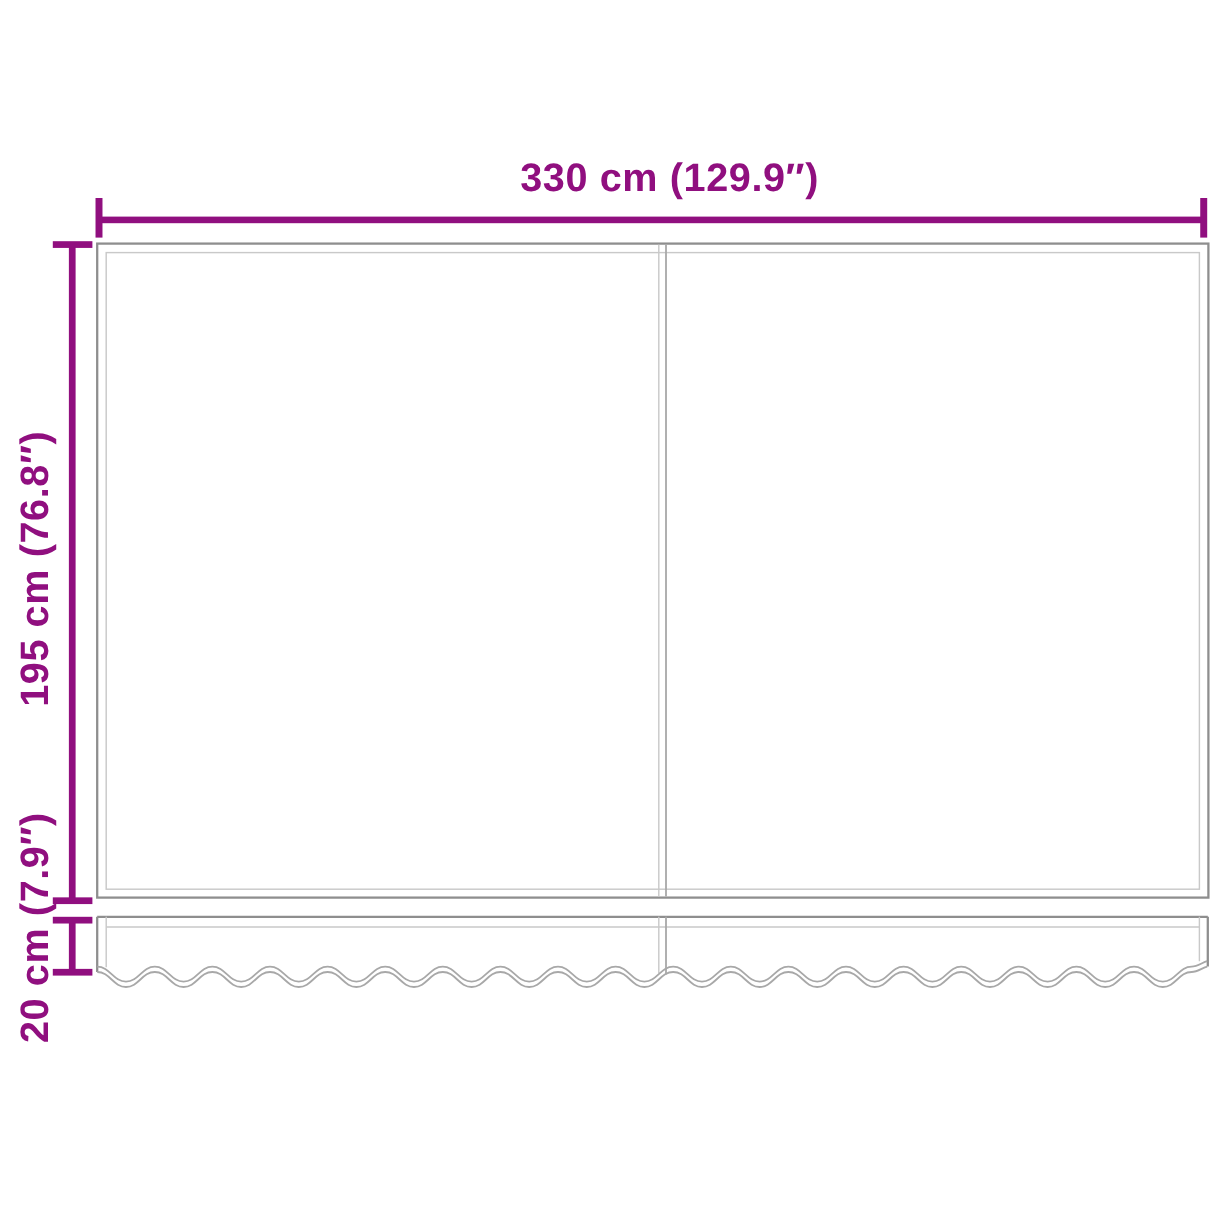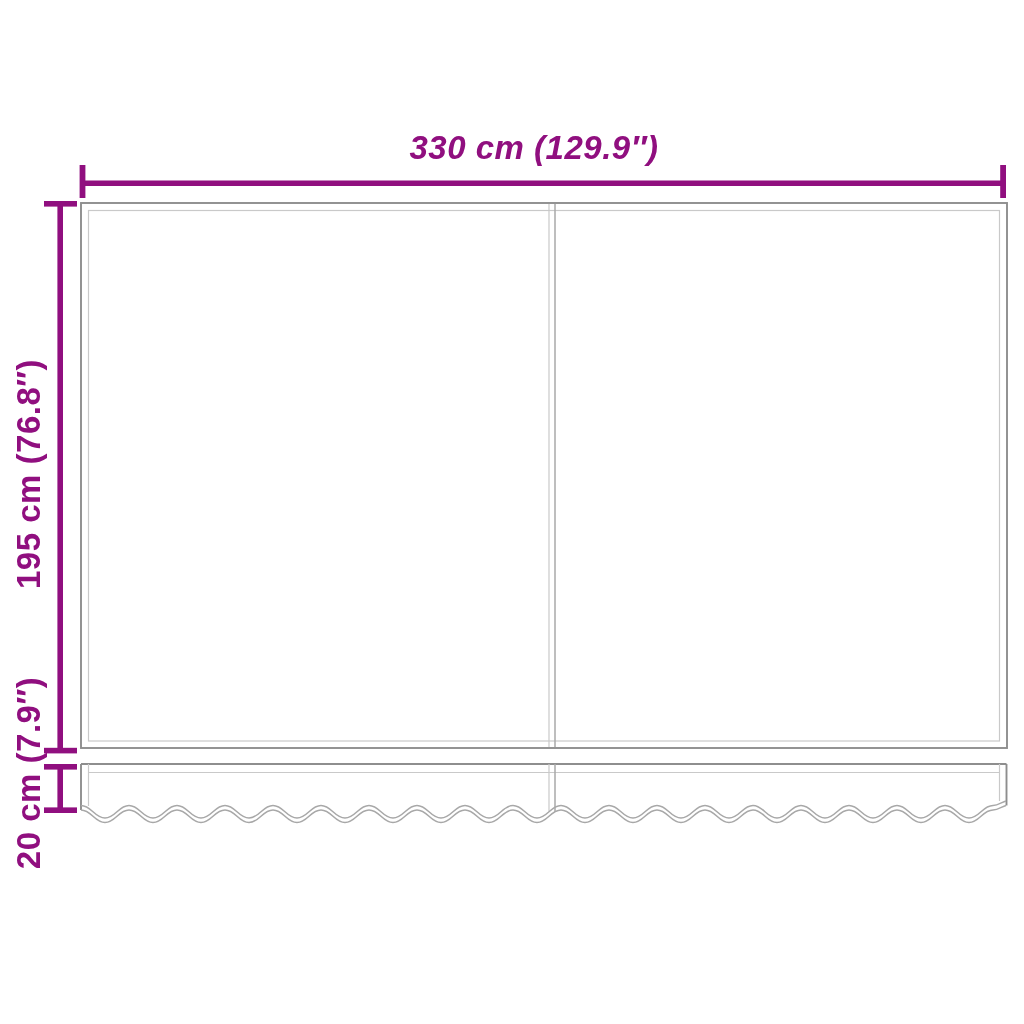--- a/index.html
+++ b/index.html
@@ -30,24 +30,23 @@
   .dim-shape { fill: var(--accent, #900f7f); stroke: none; }
   .dim-label {
     position: absolute;
     color: var(--accent, #900f7f);
     font-size: 33px;
     font-weight: 700;
     white-space: nowrap;
     letter-spacing: 0.5px;
   }
   .dim-label.horizontal {
-    left: 534px;
+    left: 558px;
     top: 148px;
     transform: translate(-50%, -50%);
-    font-style: italic;
   }
   .dim-label.vertical-main {
     left: 29px;
     top: 474px;
     transform: translate(-50%, -50%) rotate(-90deg);
   }
   .dim-label.vertical-valance {
     left: 29px;
     top: 773px;
     transform: translate(-50%, -50%) rotate(-90deg);

